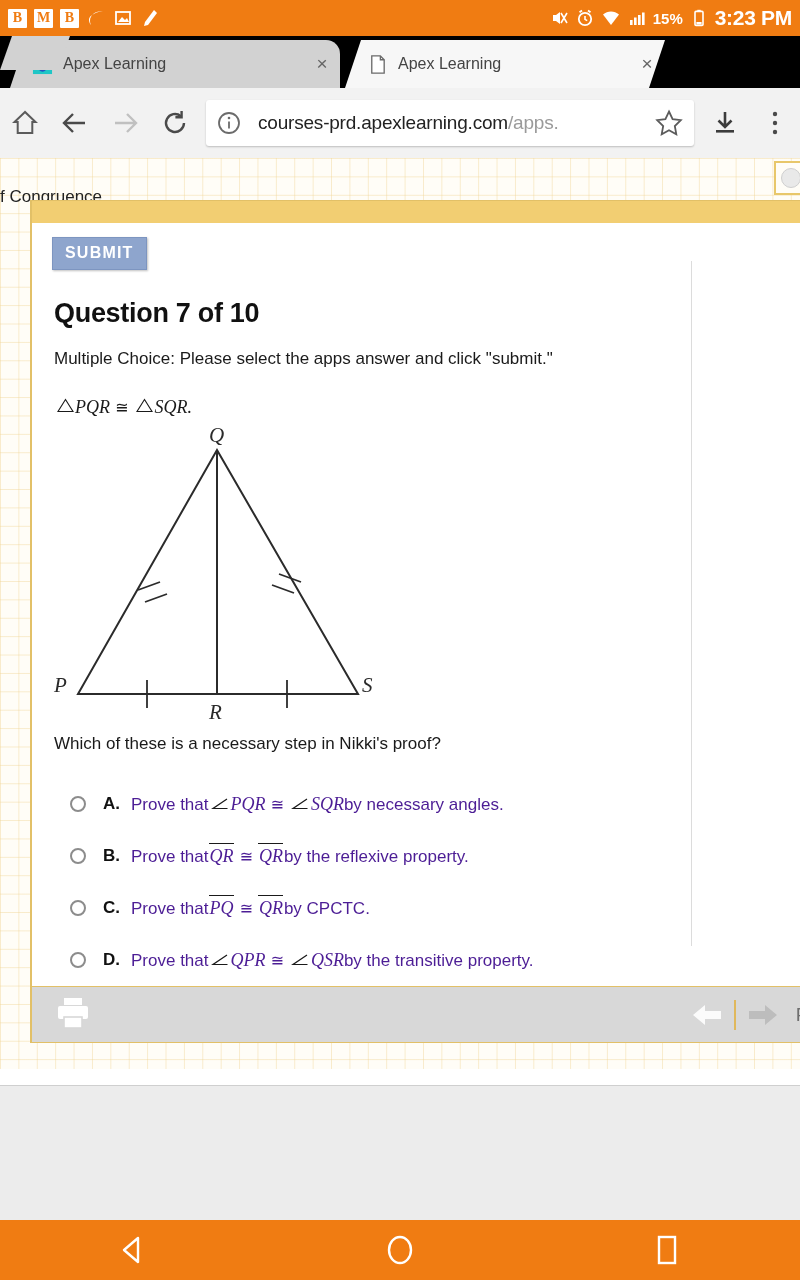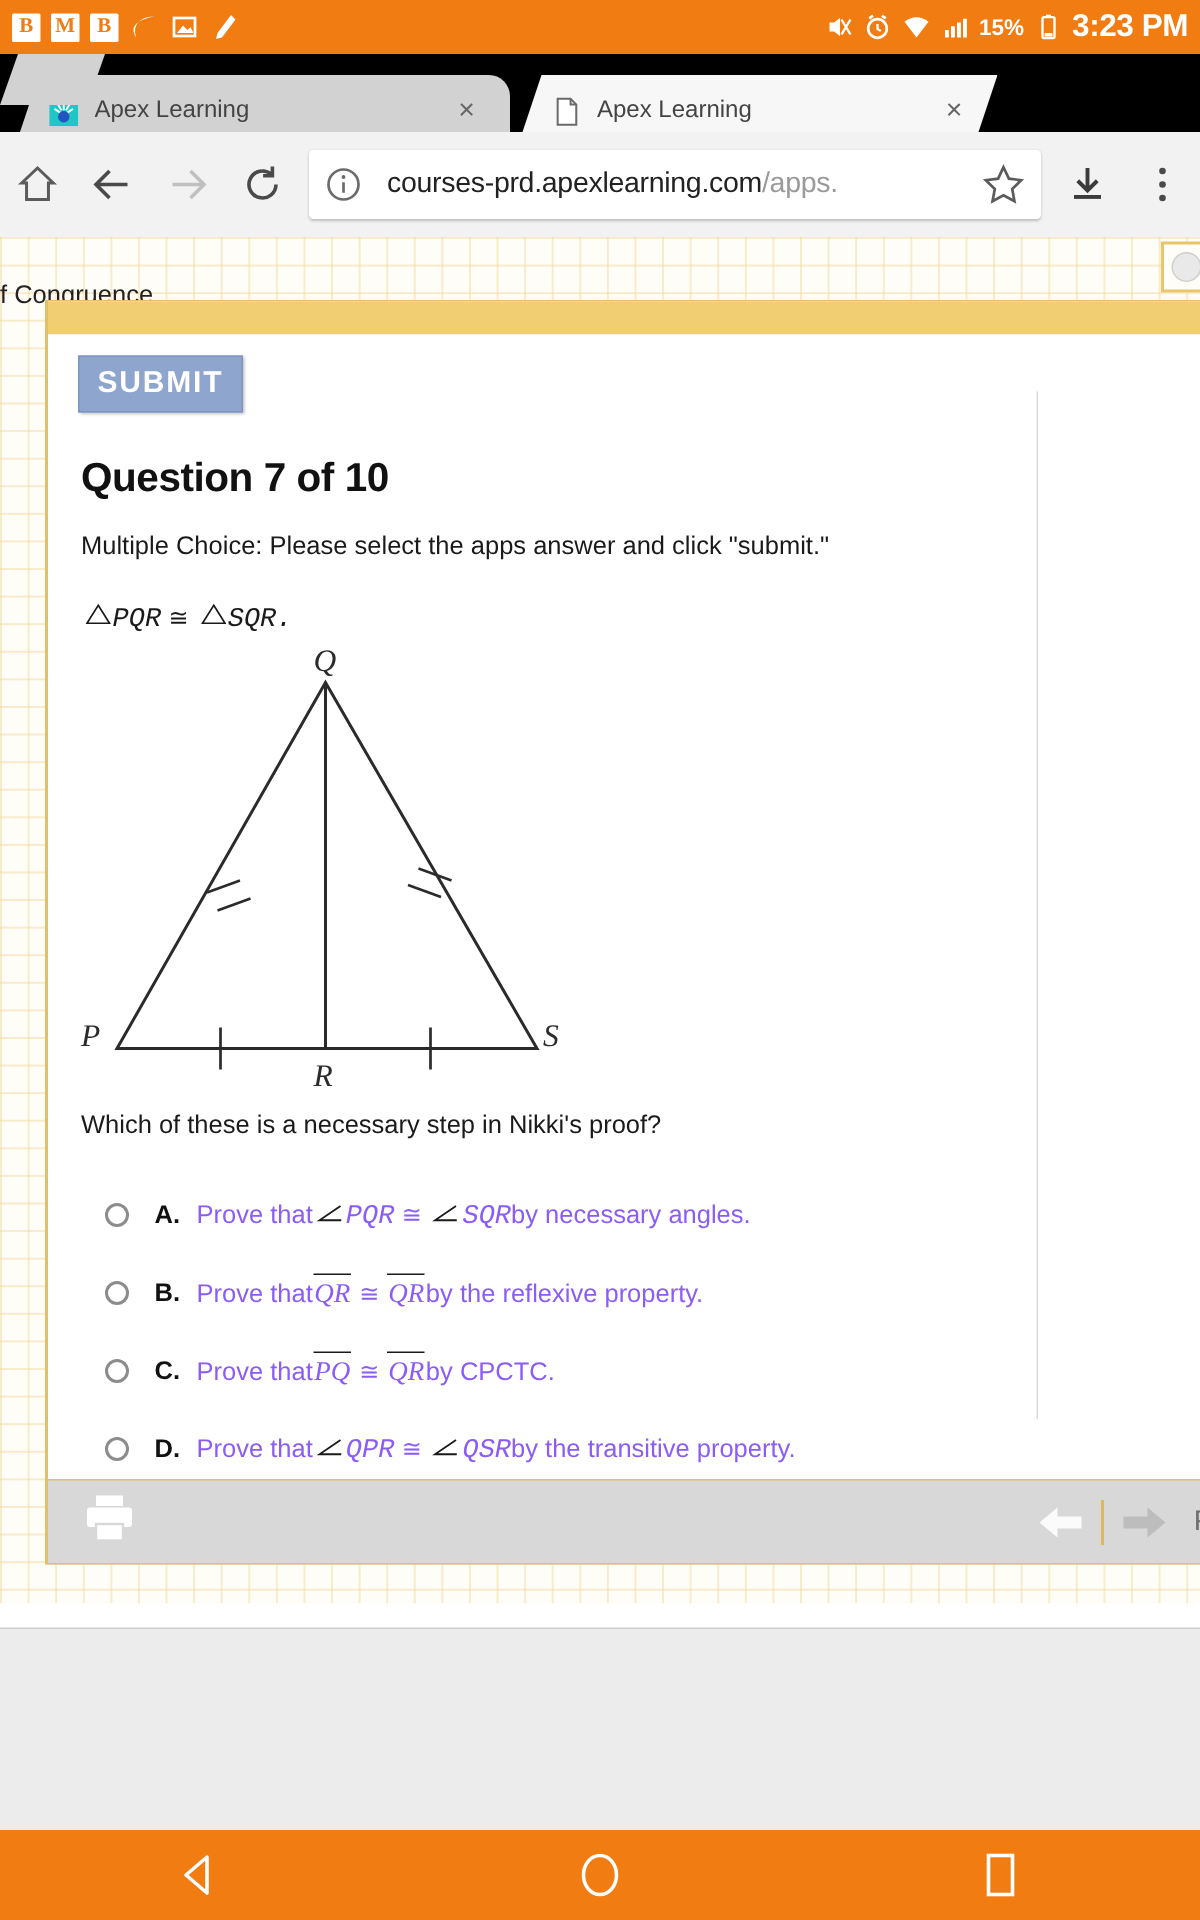--- a/index.html
+++ b/index.html
@@ -32,23 +32,23 @@
     font-family: "Liberation Sans", sans-serif;
   }
   #battery-pct { color: #fff; font-size: 15px; font-weight: bold; }
 
   
   #tab-strip {
     position: absolute; left: 0; top: 36px; width: 800px; height: 52px;
     background: #000;
   }
   .tab {
-    position: absolute; top: 14px; height: 48px;
+    position: absolute; top: 4px; height: 48px;
     display: flex; align-items: center;
-    padding: 0 18px 0 22px;
+    padding: 0 7px 0 22px;
   }
   #tab-0 {
     left: 10px; width: 330px; background: #d2d2d2;
     border-radius: 4px 14px 0 0;
     transform: skewX(0deg);
     clip-path: polygon(16px 0, 100% 0, 100% 100%, 0 100%);
   }
   #tab-1 {
     left: 345px; width: 320px; background: #f7f7f7;
     clip-path: polygon(16px 0, 100% 0, calc(100% - 16px) 100%, 0 100%);
@@ -132,56 +132,56 @@
     min-height: 735px;
   }
   #content-divider {
     position: absolute; left: 659px; top: 38px; width: 1px; height: 685px;
     background: #dcdcdc;
   }
 
   #submit-btn {
     margin-left: 20px; display: inline-block;
     background: #8ea5cd; color: #fff;
-    font-size: 20px; font-weight: bold; letter-spacing: 1.2px;
+    font-size: 16px; font-weight: bold; letter-spacing: 1.2px;
     padding: 6px 12px 7px 12px;
     border: 1px solid #7d95c0;
     box-shadow: 1px 1px 2px rgba(0,0,0,.25);
   }
   #question-title {
     margin: 28px 0 0 22px; font-size: 27px; font-weight: bold; color: #111;
     letter-spacing: -0.3px;
   }
   #instructions {
     margin: 20px 0 0 22px; font-size: 17px; color: #1a1a1a;
   }
   #instructions b { font-weight: normal; }
   #prompt {
     margin: 28px 0 0 22px; font-size: 17px; color: #1a1a1a;
     display: flex; align-items: baseline; gap: 0;
   }
-  .mathi { font-style: italic; font-family: Liberation Mono, monospace; font-size: 18px; }
+  .mathi { font-style: italic; font-family: Liberation Serif, serif; font-size: 18px; }
   .tri-glyph { display: inline-block; width: 17px; height: 15px; margin: 0 1px -1px 3px; }
   .cong { font-family: "DejaVu Sans", sans-serif; font-size: 16px; padding: 0 5px; }
   .ang-glyph { display: inline-block; width: 18px; height: 13px; margin: 0 2px -1px 2px; }
 
   #figure { margin: 10px 0 0 0; }
   #followup {
     margin: 2px 0 0 22px; font-size: 17px; color: #1a1a1a;
   }
 
   #options { margin: 24px 0 0 38px; }
   .option { display: flex; align-items: center; height: 52px; }
   .radio {
     width: 16px; height: 16px; border: 2px solid #8c8c8c;
     border-radius: 50%; flex: 0 0 auto; margin-right: 17px;
     background: #fff;
   }
   .opt-letter { font-weight: bold; font-size: 17px; color: #111; width: 28px; flex: 0 0 auto; }
-  .opt-text { font-size: 17px; color: #8b5cf6; display: flex; align-items: baseline; }
+  .opt-text { font-size: 17px; color: #4c1d95; display: flex; align-items: baseline; }
   .seg { position: relative; font-style: italic; font-family: "Liberation Serif", serif;
          font-size: 18px; padding: 0 1px; }
   .seg::before {
     content: ""; position: absolute; left: 0; right: 1px; top: -3px;
     height: 1px; background: #1a1a1a;
   }
 
   
   #apex-toolbar {
     position: absolute; left: 30px; top: 828px; width: 790px; height: 57px;

